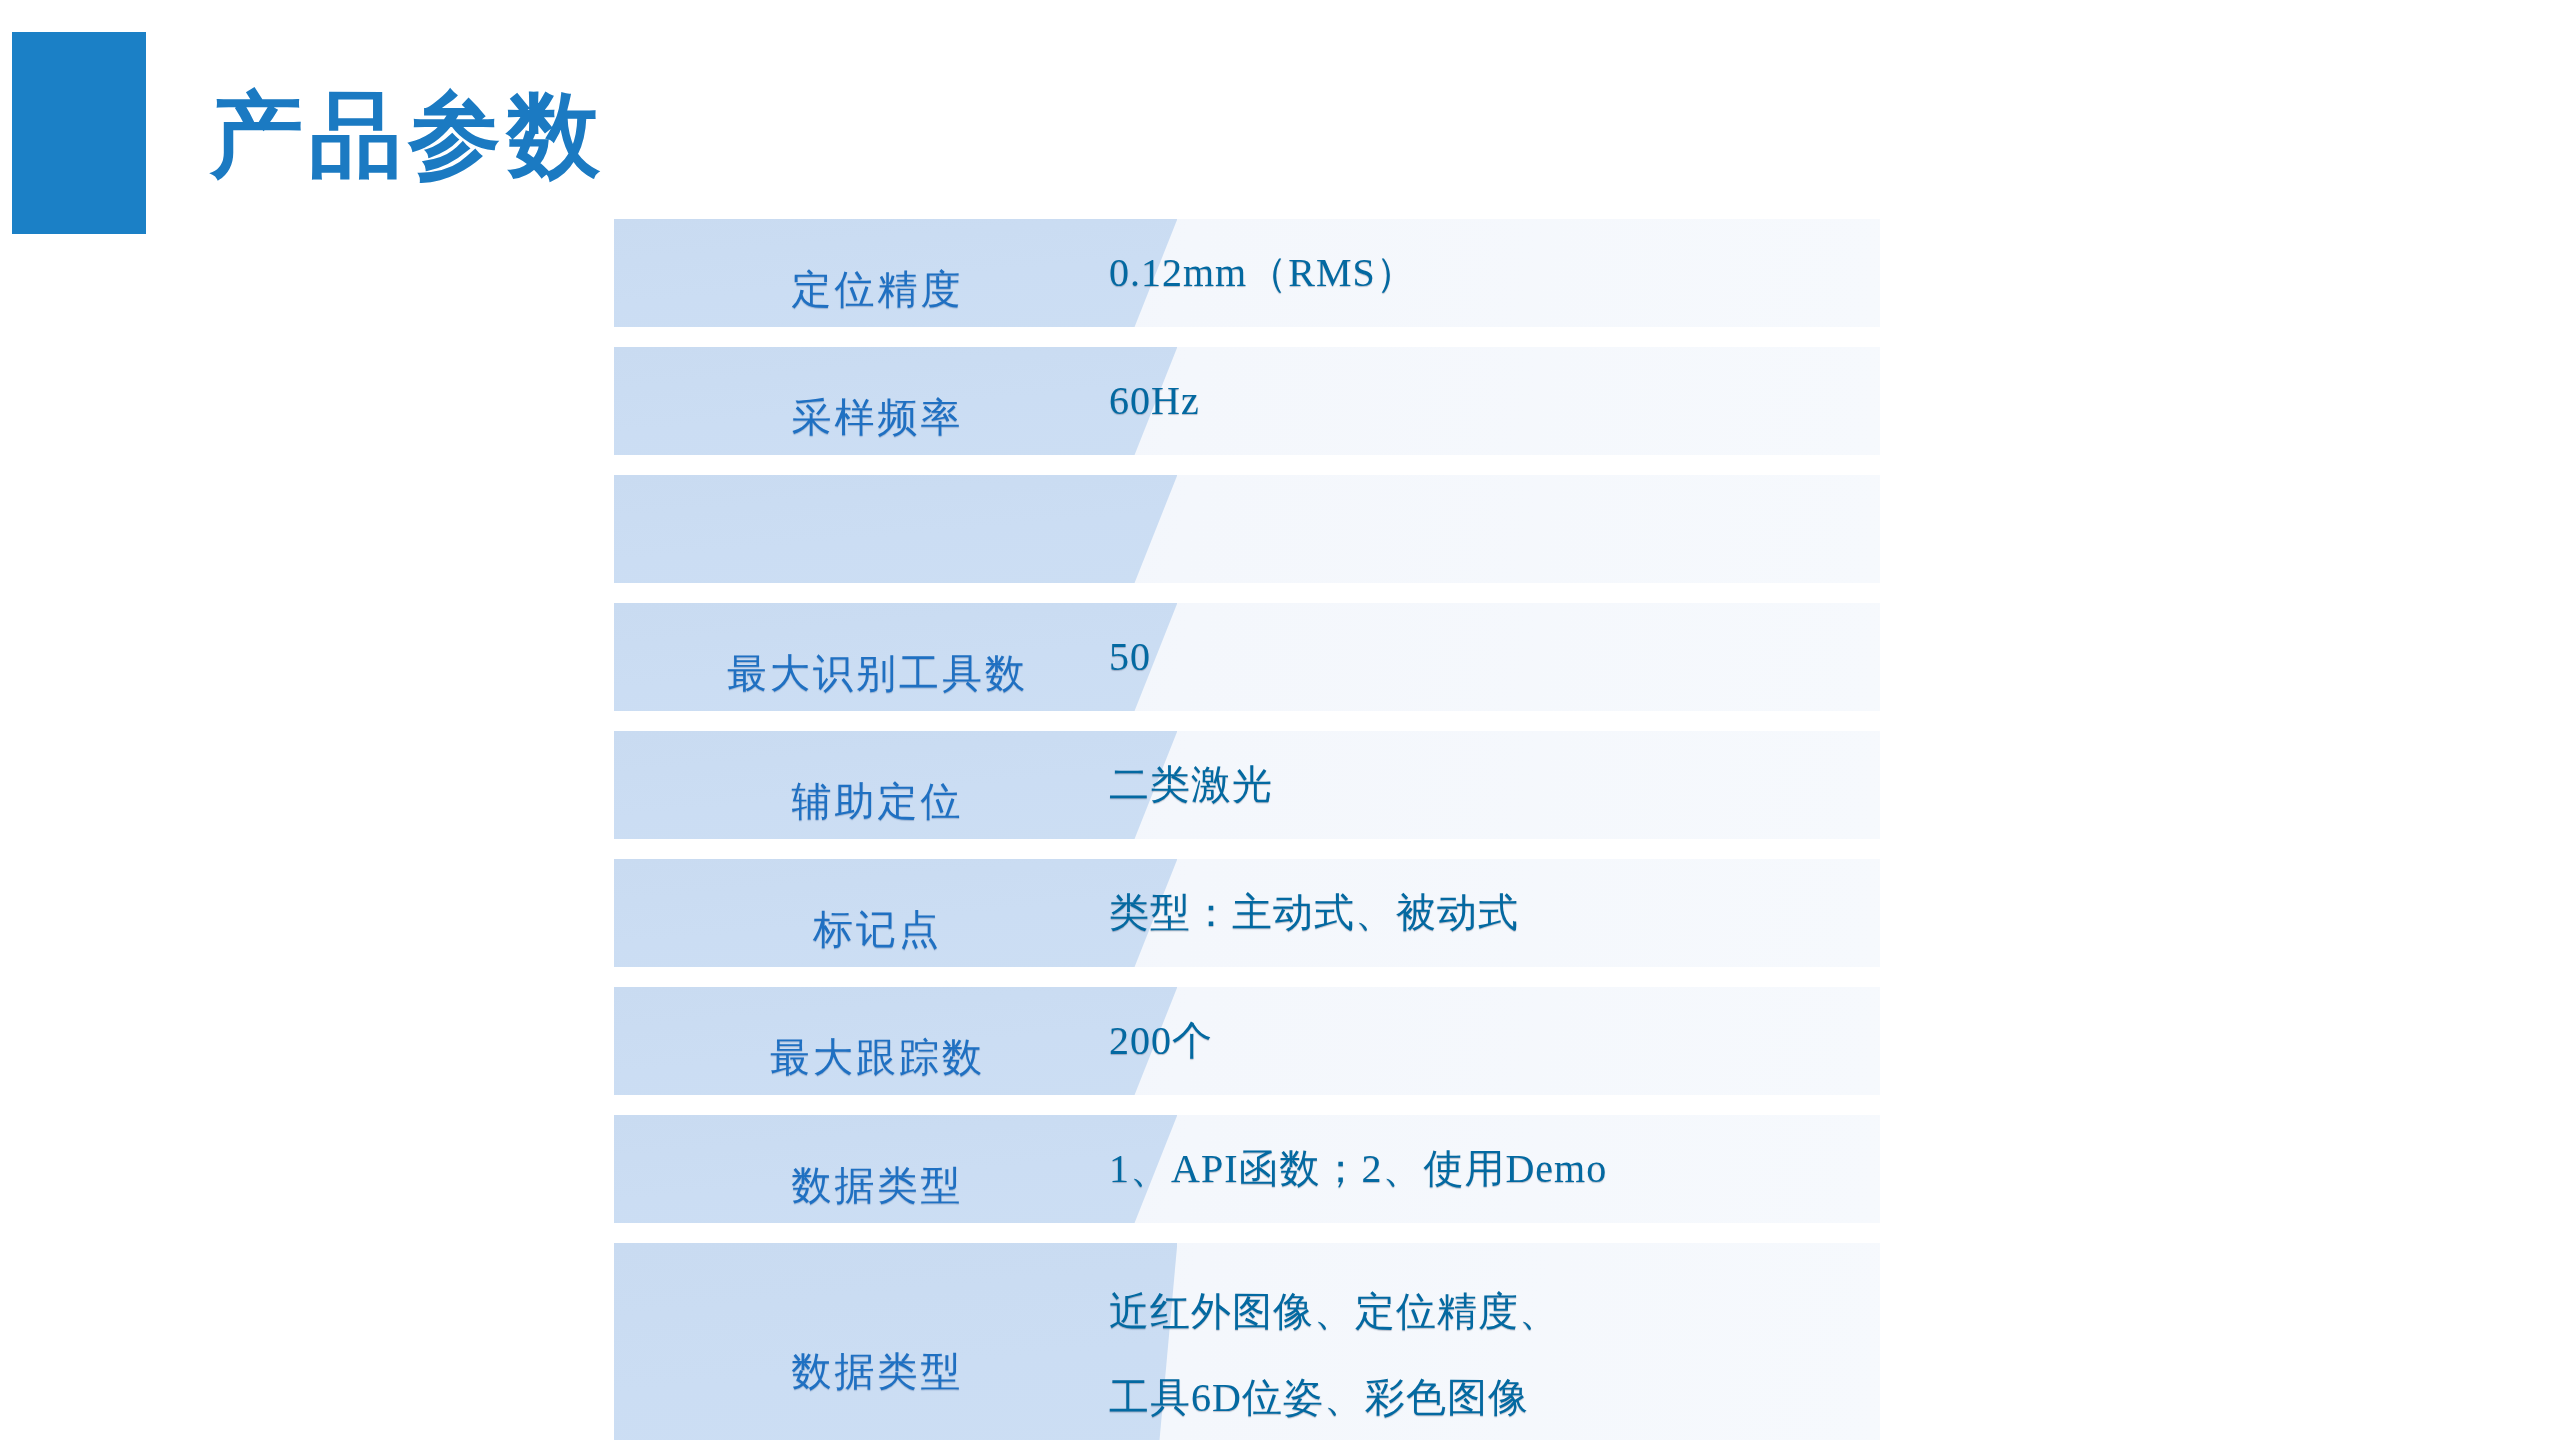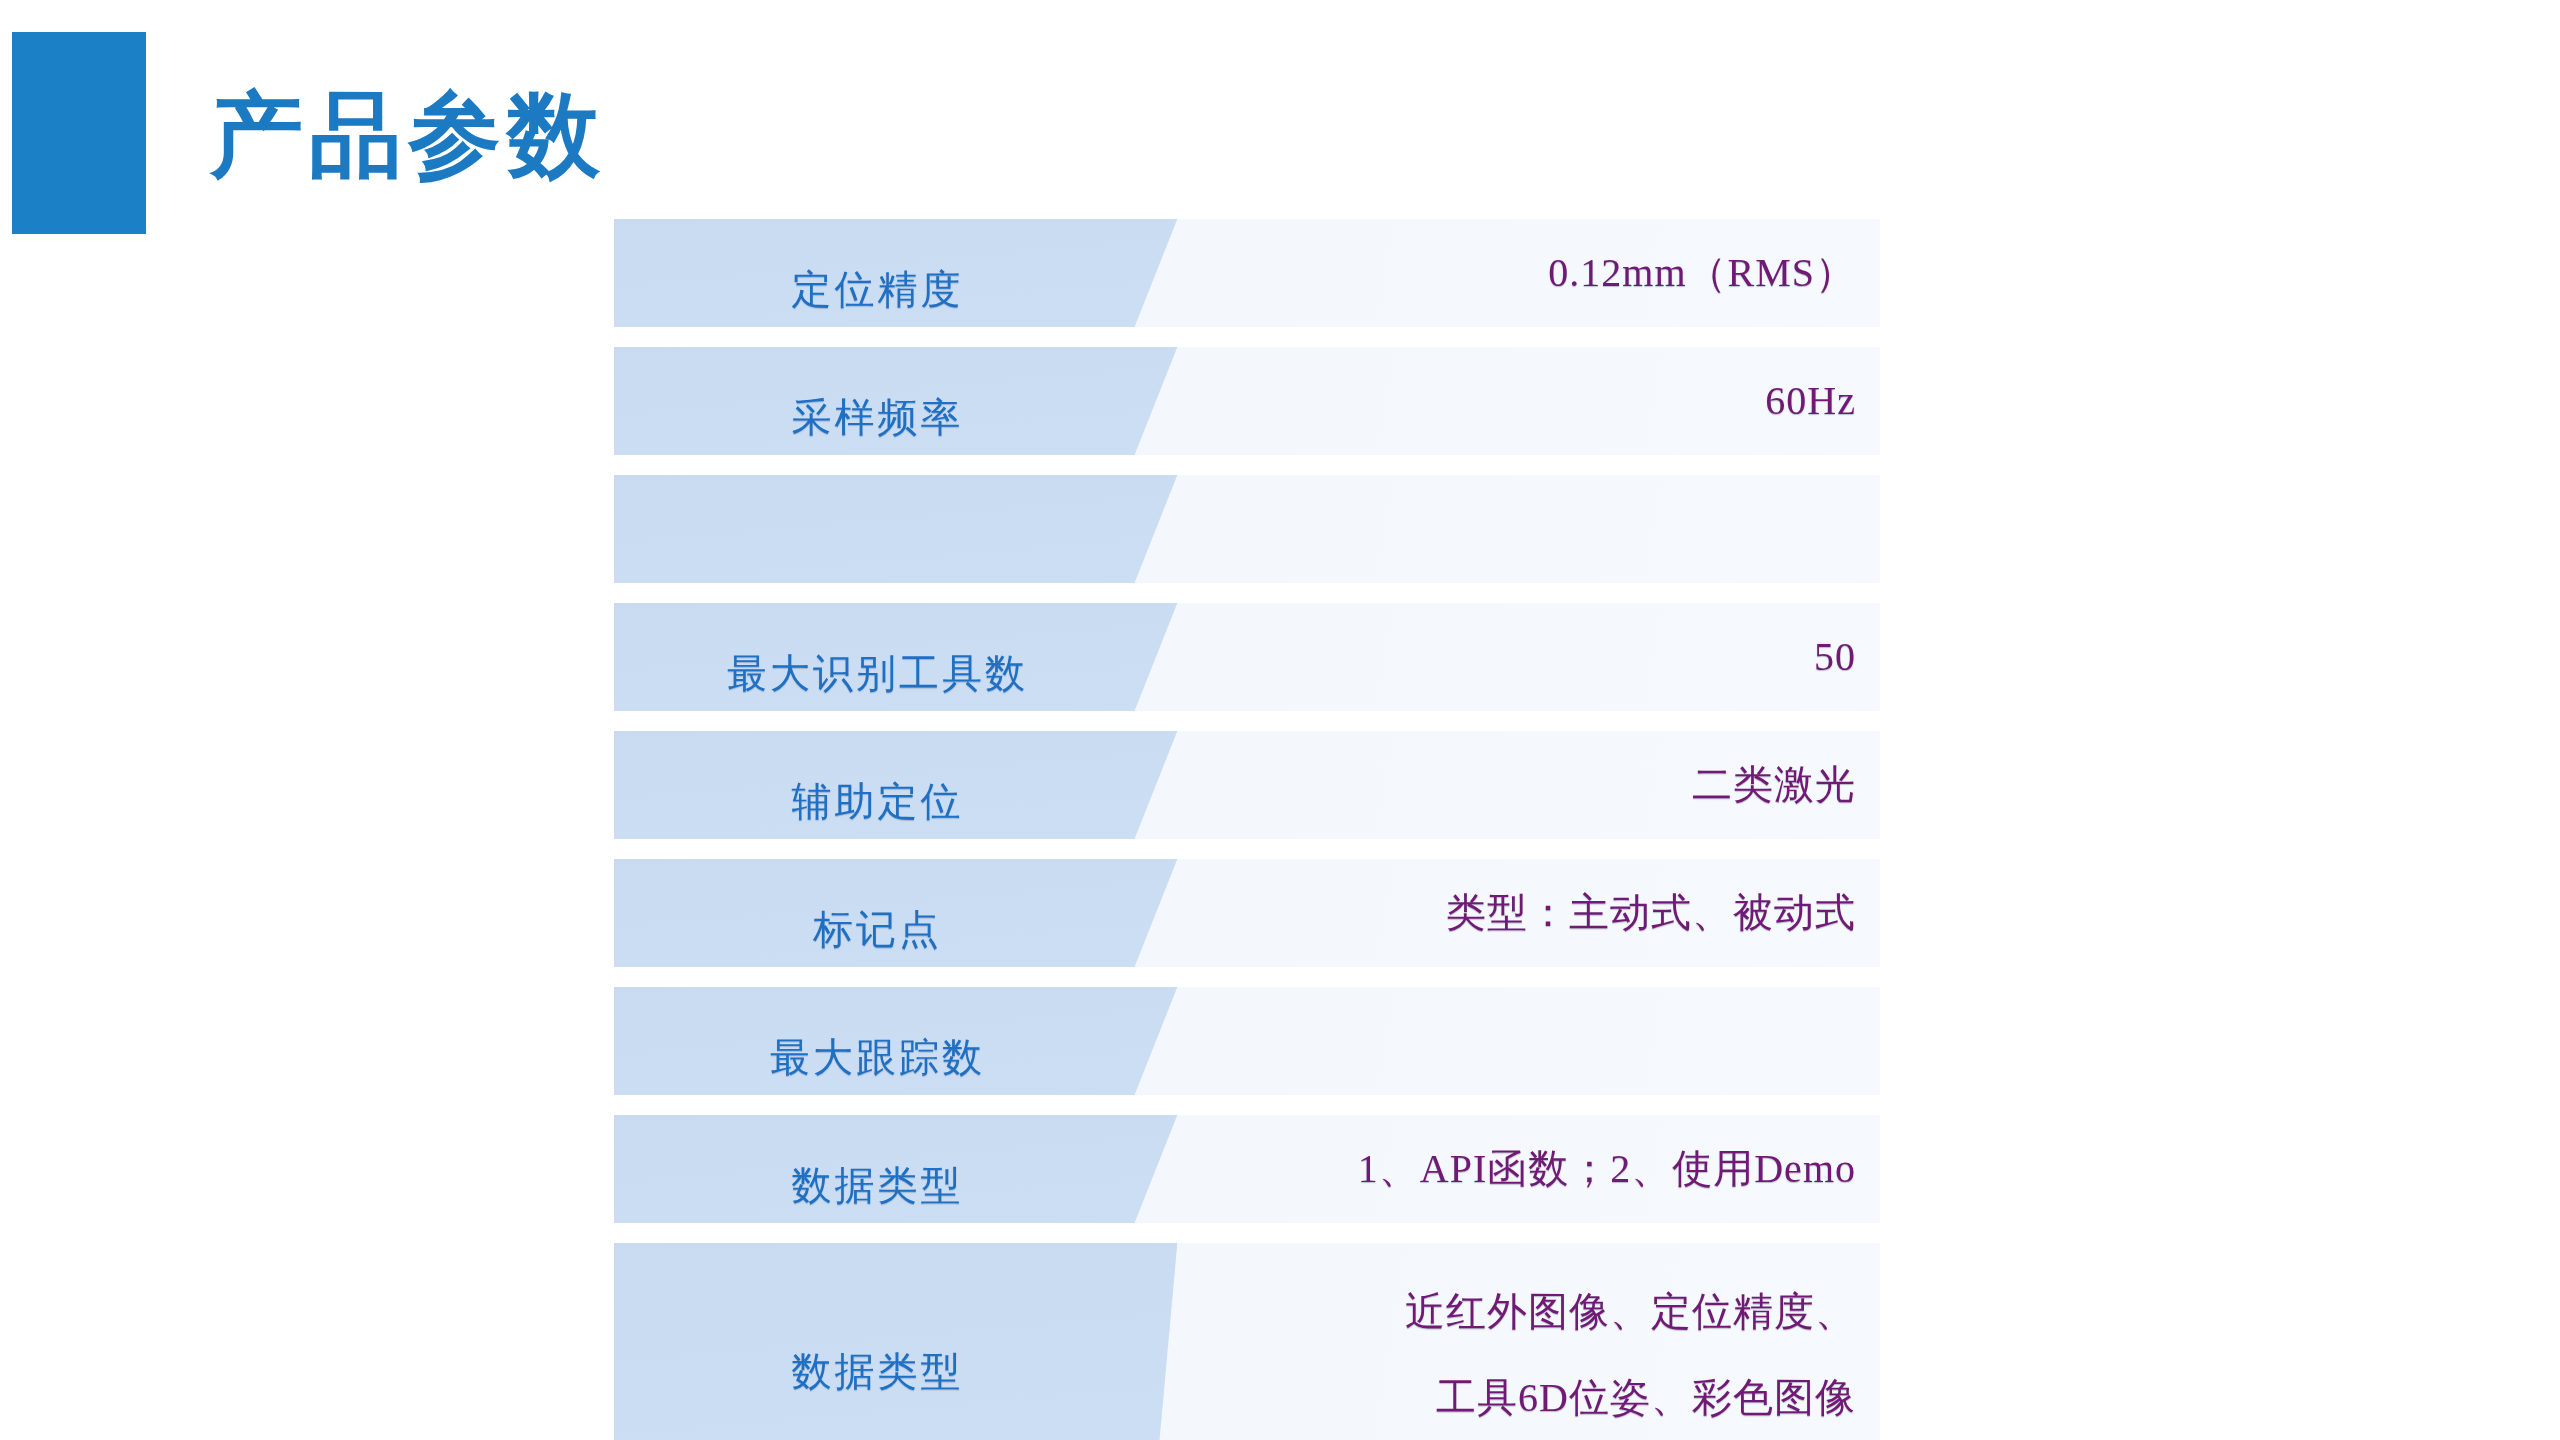--- a/index.html
+++ b/index.html
@@ -98,27 +98,27 @@
     white-space:nowrap;
     text-shadow:0 1px 1px rgba(20,60,120,0.28);
   }
 
   .value-text {
     position:absolute;
     left:471px; top:0;
     width:795px; height:100%;
     display:flex;
     flex-direction:column;
-    align-items:flex-end;
+    align-items:flex-start;
     justify-content:center;
     font-family:"Liberation Serif", "DejaVu Serif", serif;
     font-size:40px;
     line-height:62px;
     letter-spacing:1px;
-    color:#701a75;
+    color:#0369a1;
     white-space:nowrap;
     text-shadow:0 1px 1px rgba(40,50,80,0.30);
   }
   .value-text .vline { display:block; }
 </style>
 </head>
 <body>
 
 <div id="slide">
 
@@ -168,20 +168,23 @@
         <div class="label-cell"></div>
         <div class="label-text">标记点</div>
         <div class="value-text">
           <span class="vline">类型：主动式、被动式</span>
         </div>
       </div>
       <div class="spec-row">
         <div class="value-cell"></div>
         <div class="label-cell"></div>
         <div class="label-text">最大跟踪数</div>
+        <div class="value-text">
+          <span class="vline">200个</span>
+        </div>
       </div>
       <div class="spec-row">
         <div class="value-cell"></div>
         <div class="label-cell"></div>
         <div class="label-text">数据类型</div>
         <div class="value-text">
           <span class="vline">1、API函数；2、使用Demo</span>
         </div>
       </div>
       <div class="spec-row tall">

